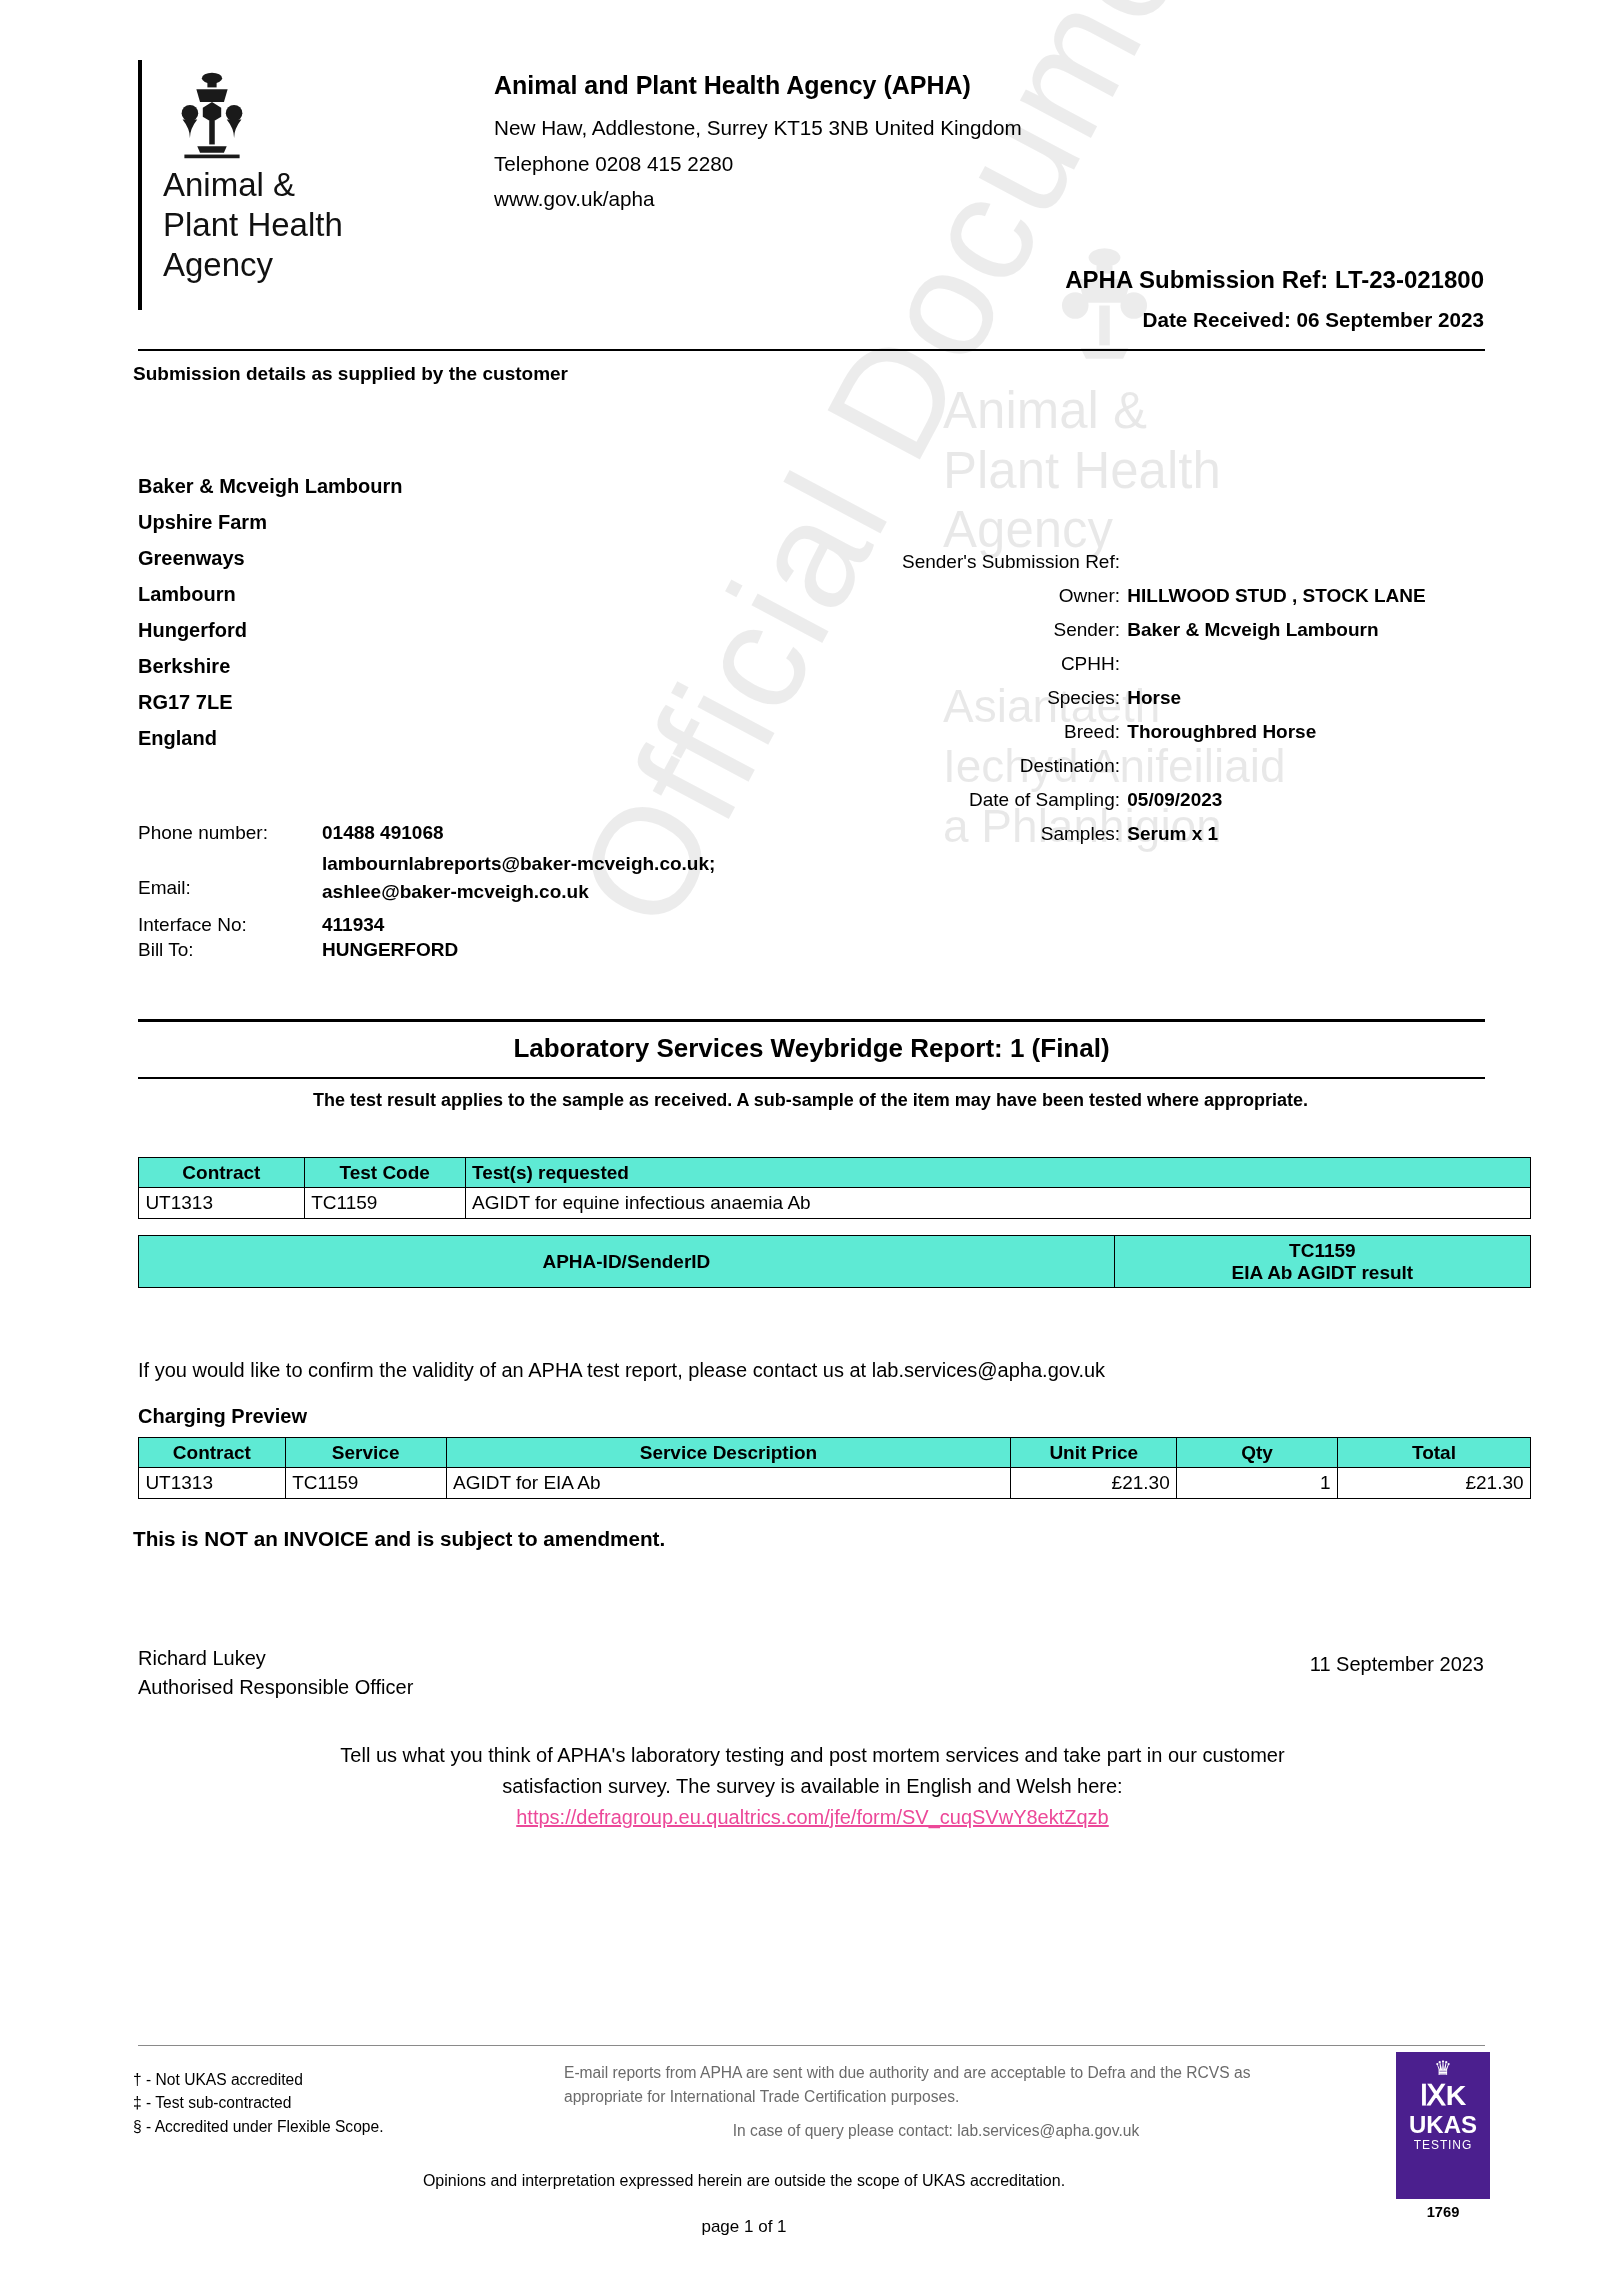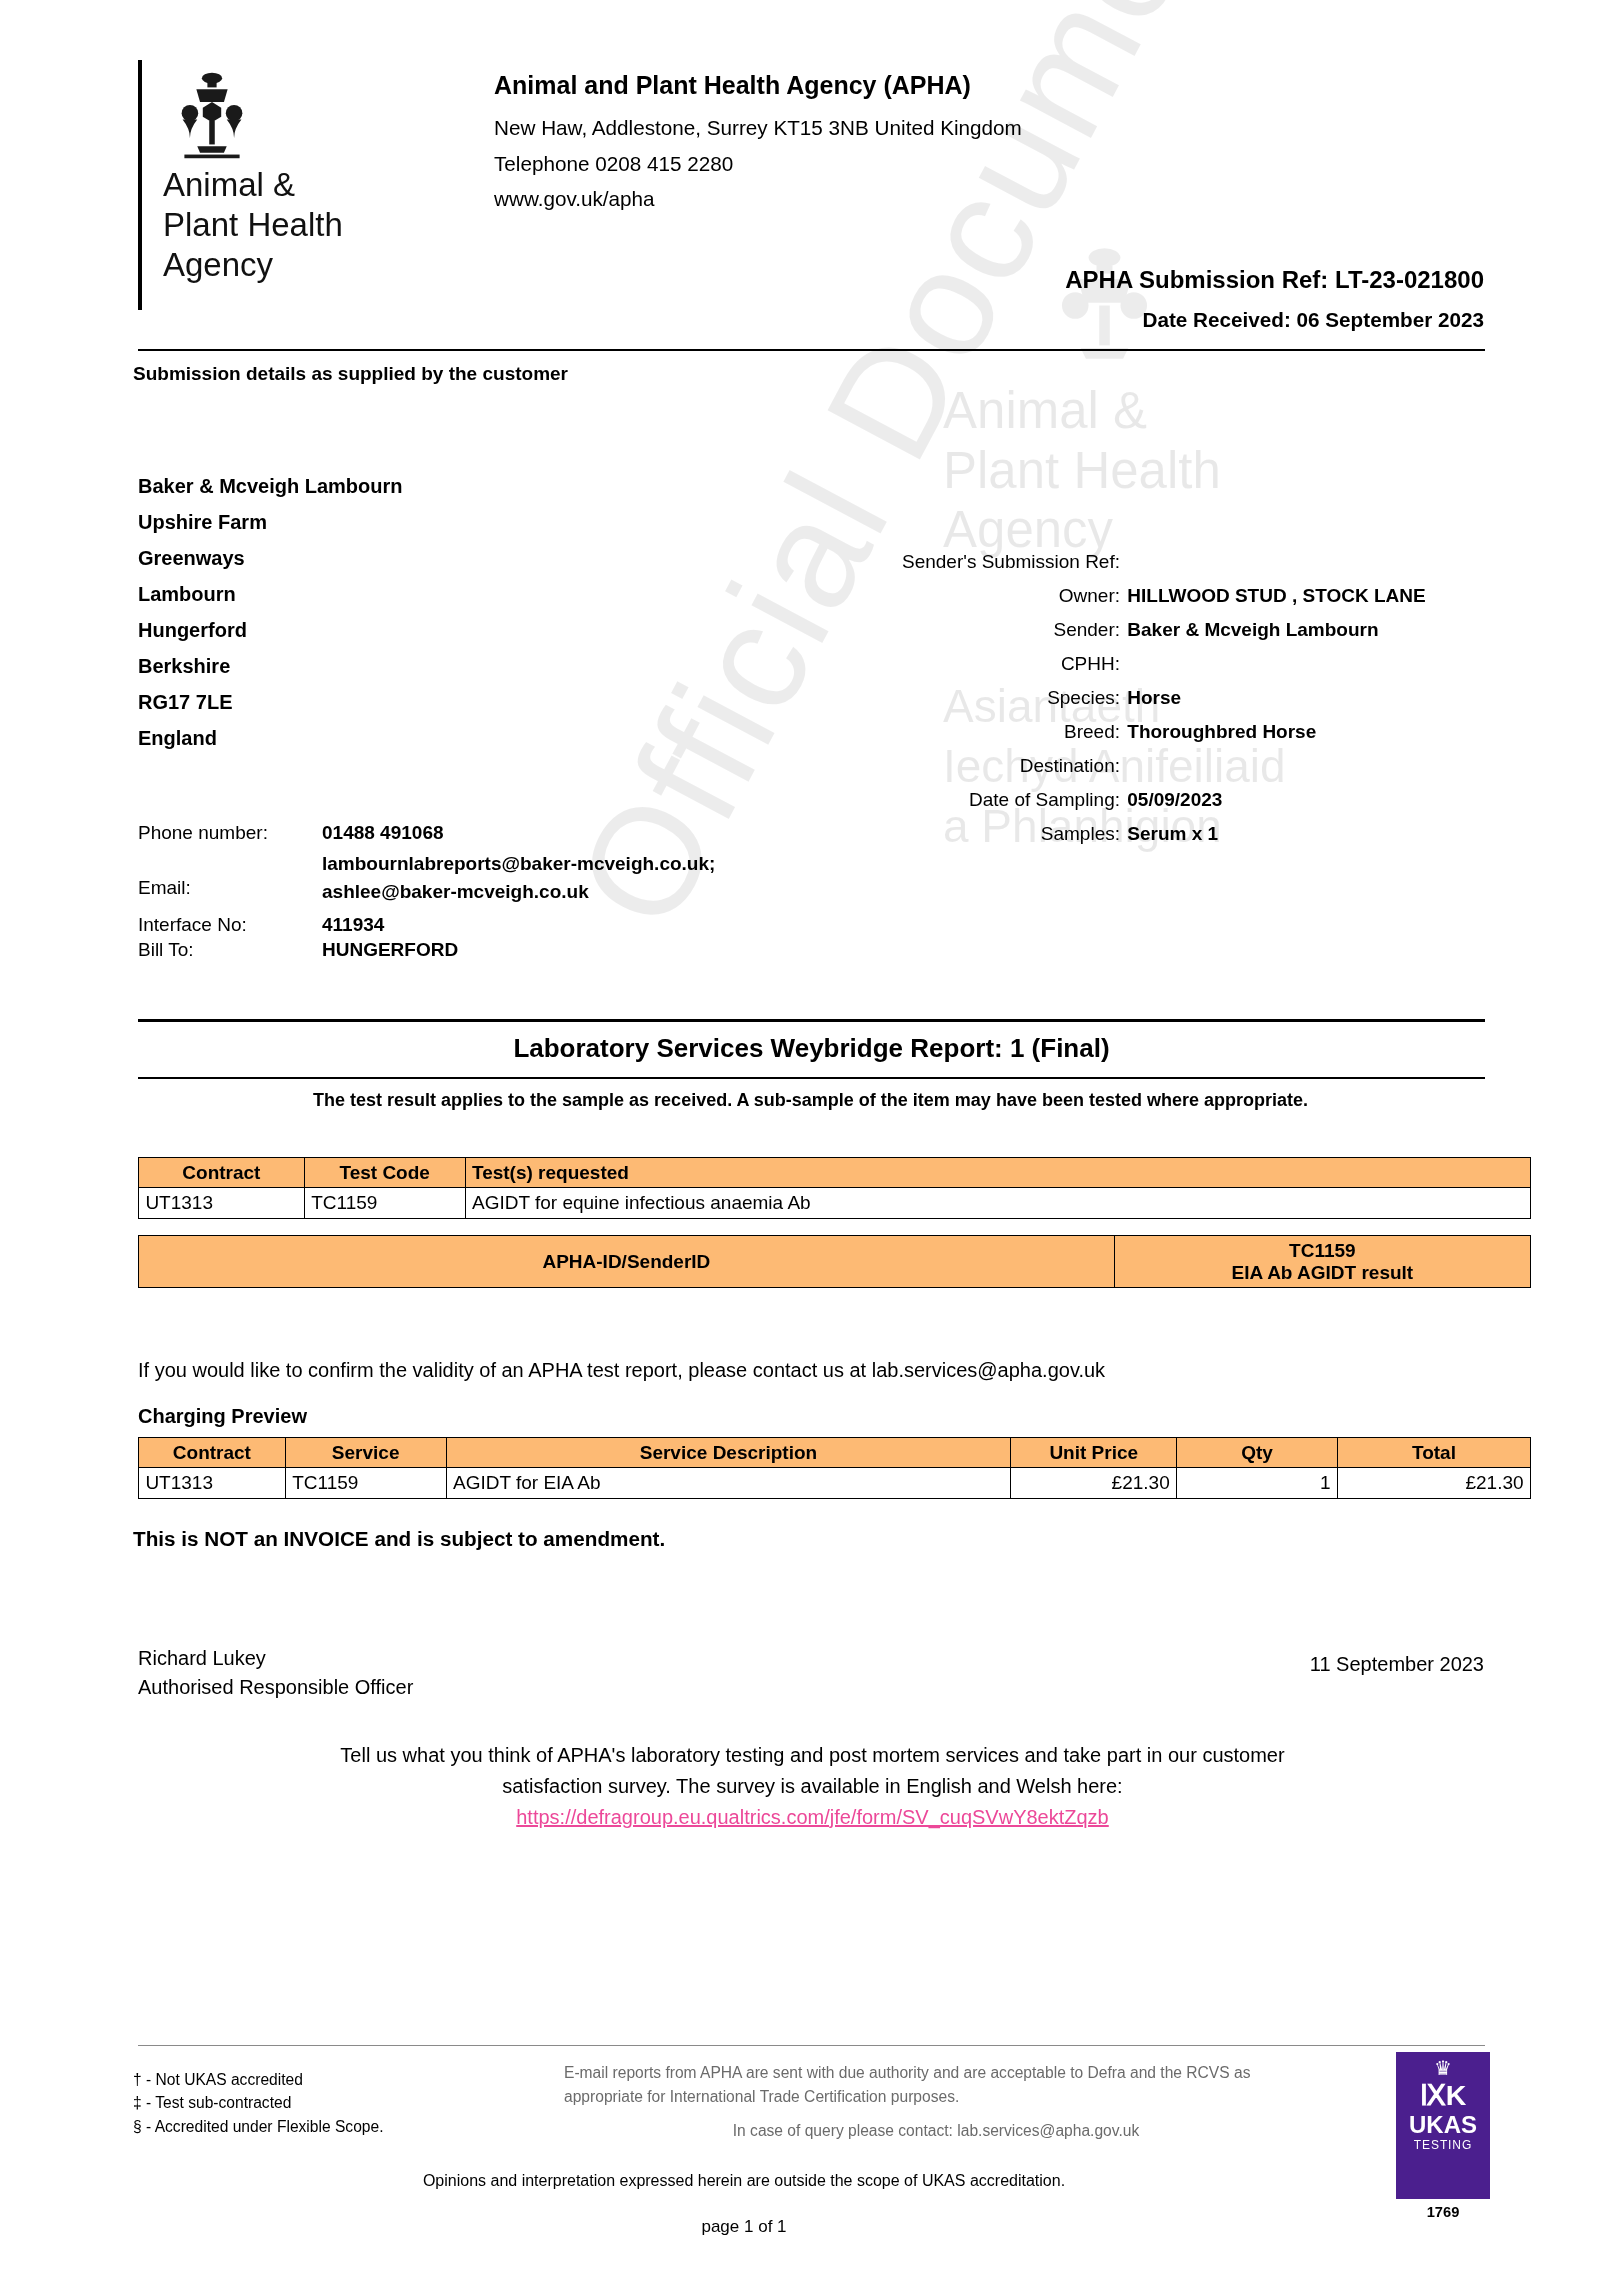--- a/index.html
+++ b/index.html
@@ -126,21 +126,21 @@
 
   
   table { border-collapse:collapse; font-size:19px; }
   .tbl { position:absolute; }
   .tbl td, .tbl th {
     border:0.9px solid #000;
     padding:3.7px 6.4px;
     font-weight:normal;
     vertical-align:middle;
   }
-  .tbl th { background:#fdba74; font-weight:bold; }
+  .tbl th { background:#5eead4; font-weight:bold; }
   .b { font-weight:bold; }
   .c { text-align:center; }
   .r { text-align:right; }
 
   #tbl-tests { left:138px; top:1157px; width:1393px; }
   #tbl-results { left:138px; top:1235px; width:1393px; }
   .confirm {
     position:absolute; left:138px; top:1359px;
     font-size:20px;
   }

